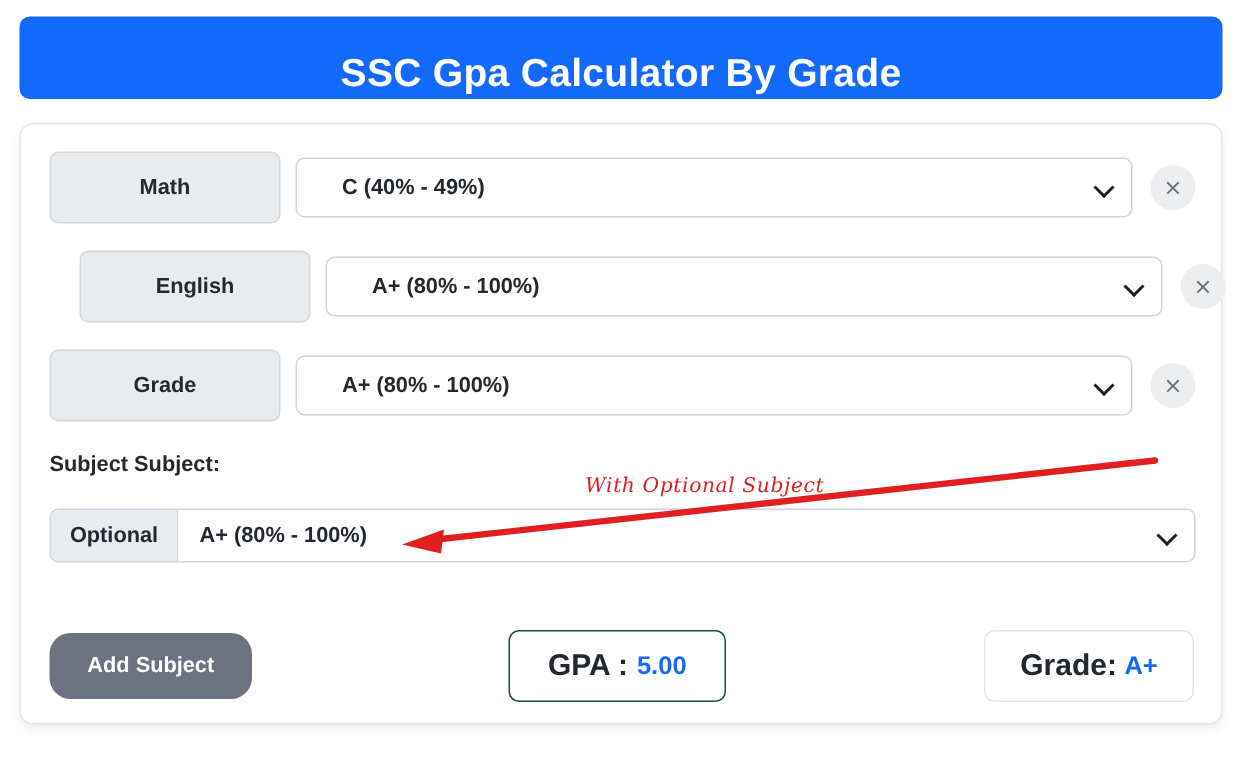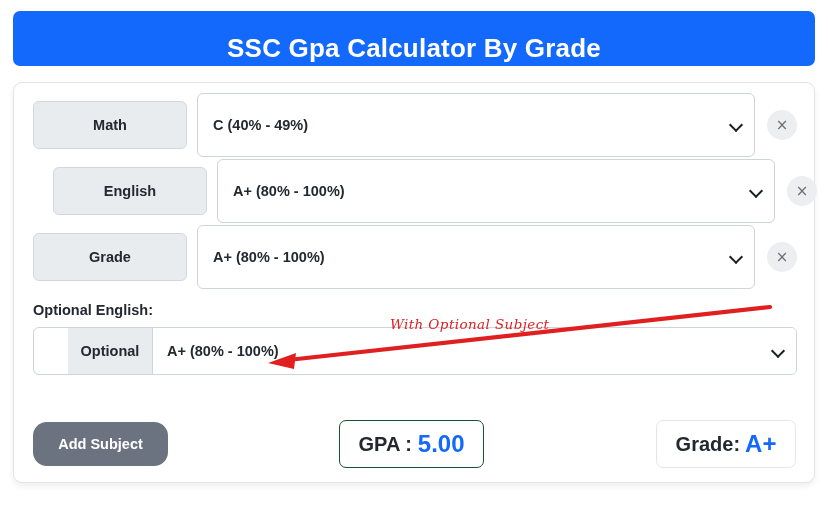--- a/index.html
+++ b/index.html
@@ -64,28 +64,28 @@
     border-radius: 6px;
     display: flex; align-items: center; justify-content: center;
     font-size: 14.5px;
     font-weight: bold;
     color: #242830;
     flex: none;
   }
 
   .grade-select {
     margin-left: 10px;
-    height: 64px;
+    height: 40px;
     flex: 1 1 auto;
     background: #ffffff;
     border: 1px solid #ced4da;
     border-radius: 6px;
     display: flex;
     align-items: center;
-    padding: 0 12px 0 15px;
+    padding: 0 12px 0 30px;
     position: relative;
   }
   .grade-select .sel-value {
     font-size: 14.5px;
     font-weight: bold;
     color: #242830;
     flex: 1 1 auto;
     white-space: nowrap;
   }
   .chev {
@@ -121,29 +121,28 @@
   .optional-label {
     position: absolute;
     left: 19px; top: 219px;
     font-size: 14.5px;
     font-weight: bold;
     color: #242830;
   }
 
   .optional-group {
     position: absolute;
-    left: 19px; top: 244px;
-    width: 764px; height: 48px;
+    left: 19px; top: 256px;
+    width: 764px; height: 36px;
     display: flex;
     align-items: stretch;
     border: 1px solid #ced4da;
     border-radius: 6px;
     background: #ffffff;
     overflow: hidden;
-    padding-left: 34px;
   }
   .optional-tag {
     width: 85px;
     background: #e9ecef;
     border-right: 1px solid #ced4da;
     display: flex; align-items: center; justify-content: center;
     font-size: 14.5px;
     font-weight: bold;
     color: #242830;
     flex: none;
@@ -214,21 +213,21 @@
     border-radius: 7px;
     display: flex; align-items: center; justify-content: center;
     gap: 5px;
   }
   .res-label {
     font-size: 20px;
     font-weight: bold;
     color: #222730;
   }
   .res-value {
-    font-size: 24px;
+    font-size: 17px;
     font-weight: bold;
     color: #1269fb;
   }
 </style>
 </head>
 <body>
 
 <div class="page">
 
   <div class="header-banner">
@@ -263,21 +262,21 @@
       <div class="subject-name">Grade</div>
       <div class="grade-select">
         <span class="sel-value">A+ (80% - 100%)</span>
         <span class="chev"></span>
       </div>
       <div class="remove-btn">
         <span>×</span>
       </div>
     </div>
 
-    <div class="optional-label">Optional English:</div>
+    <div class="optional-label">Subject Subject:</div>
 
     <div class="optional-group">
       <div class="optional-tag">Optional</div>
       <div class="optional-select">
         <span class="sel-value">A+ (80% - 100%)</span>
         <span class="chev"></span>
       </div>
     </div>
 
     <button class="add-subject-btn">Add Subject</button>

